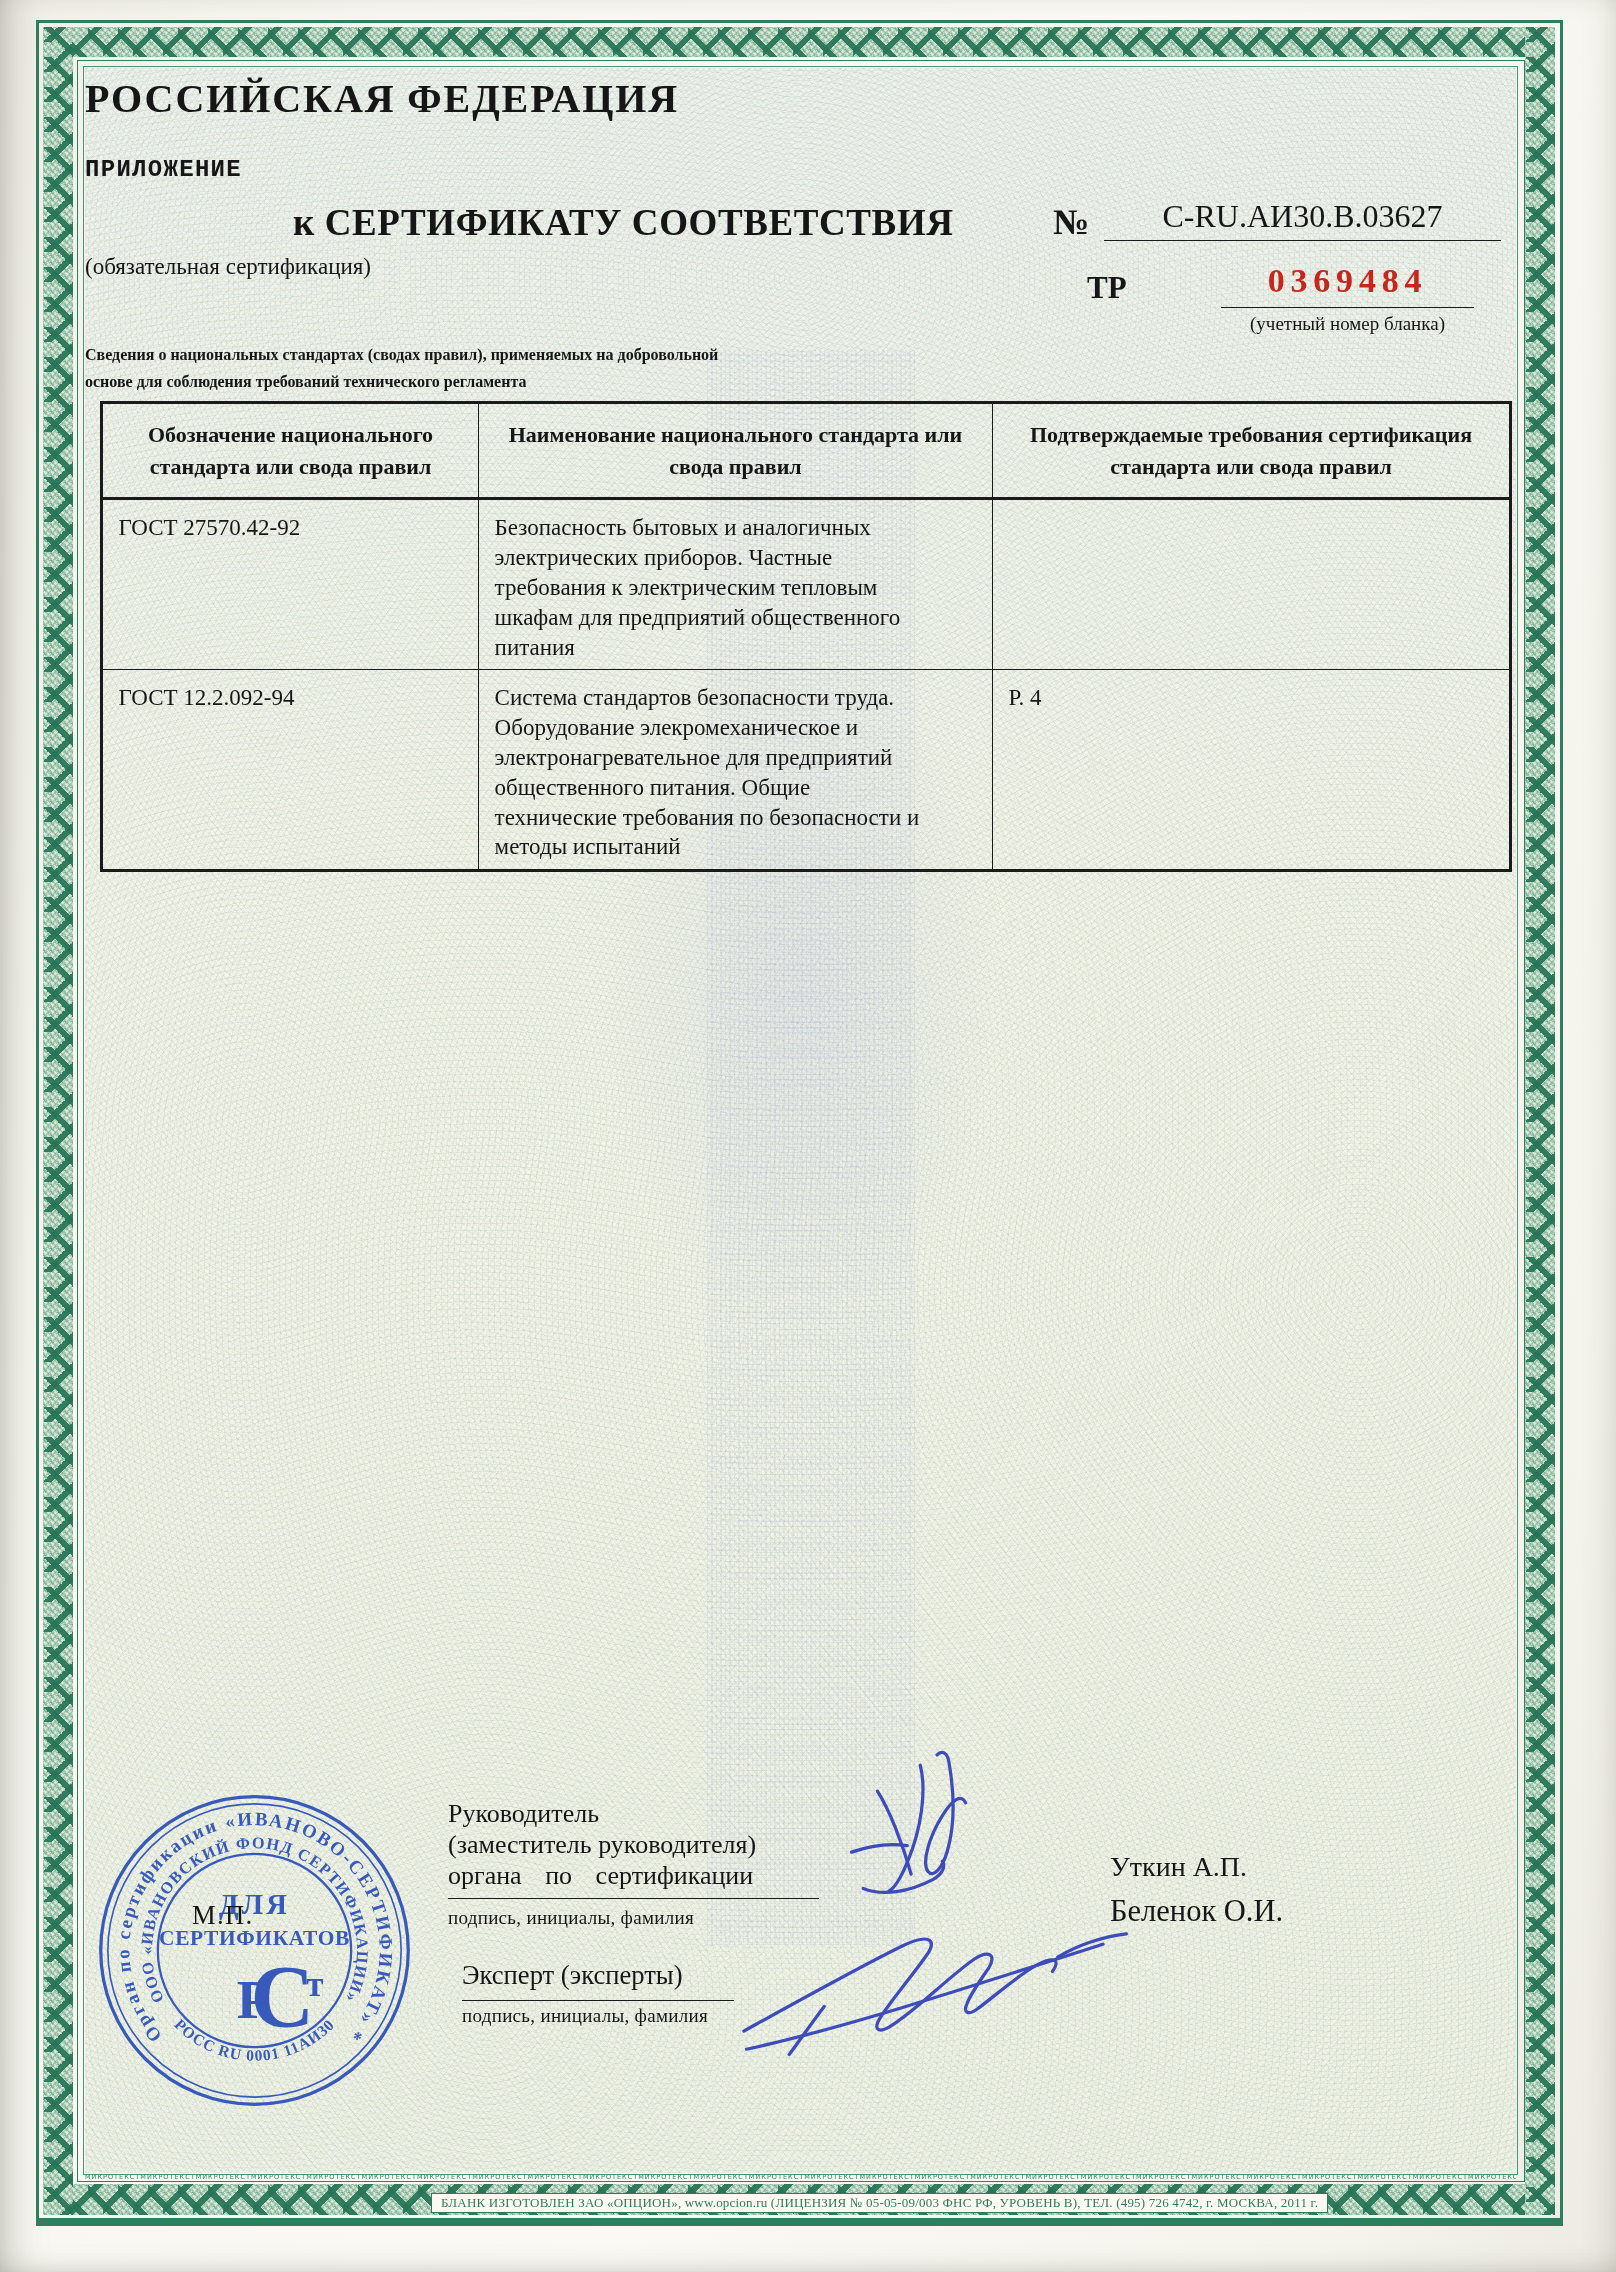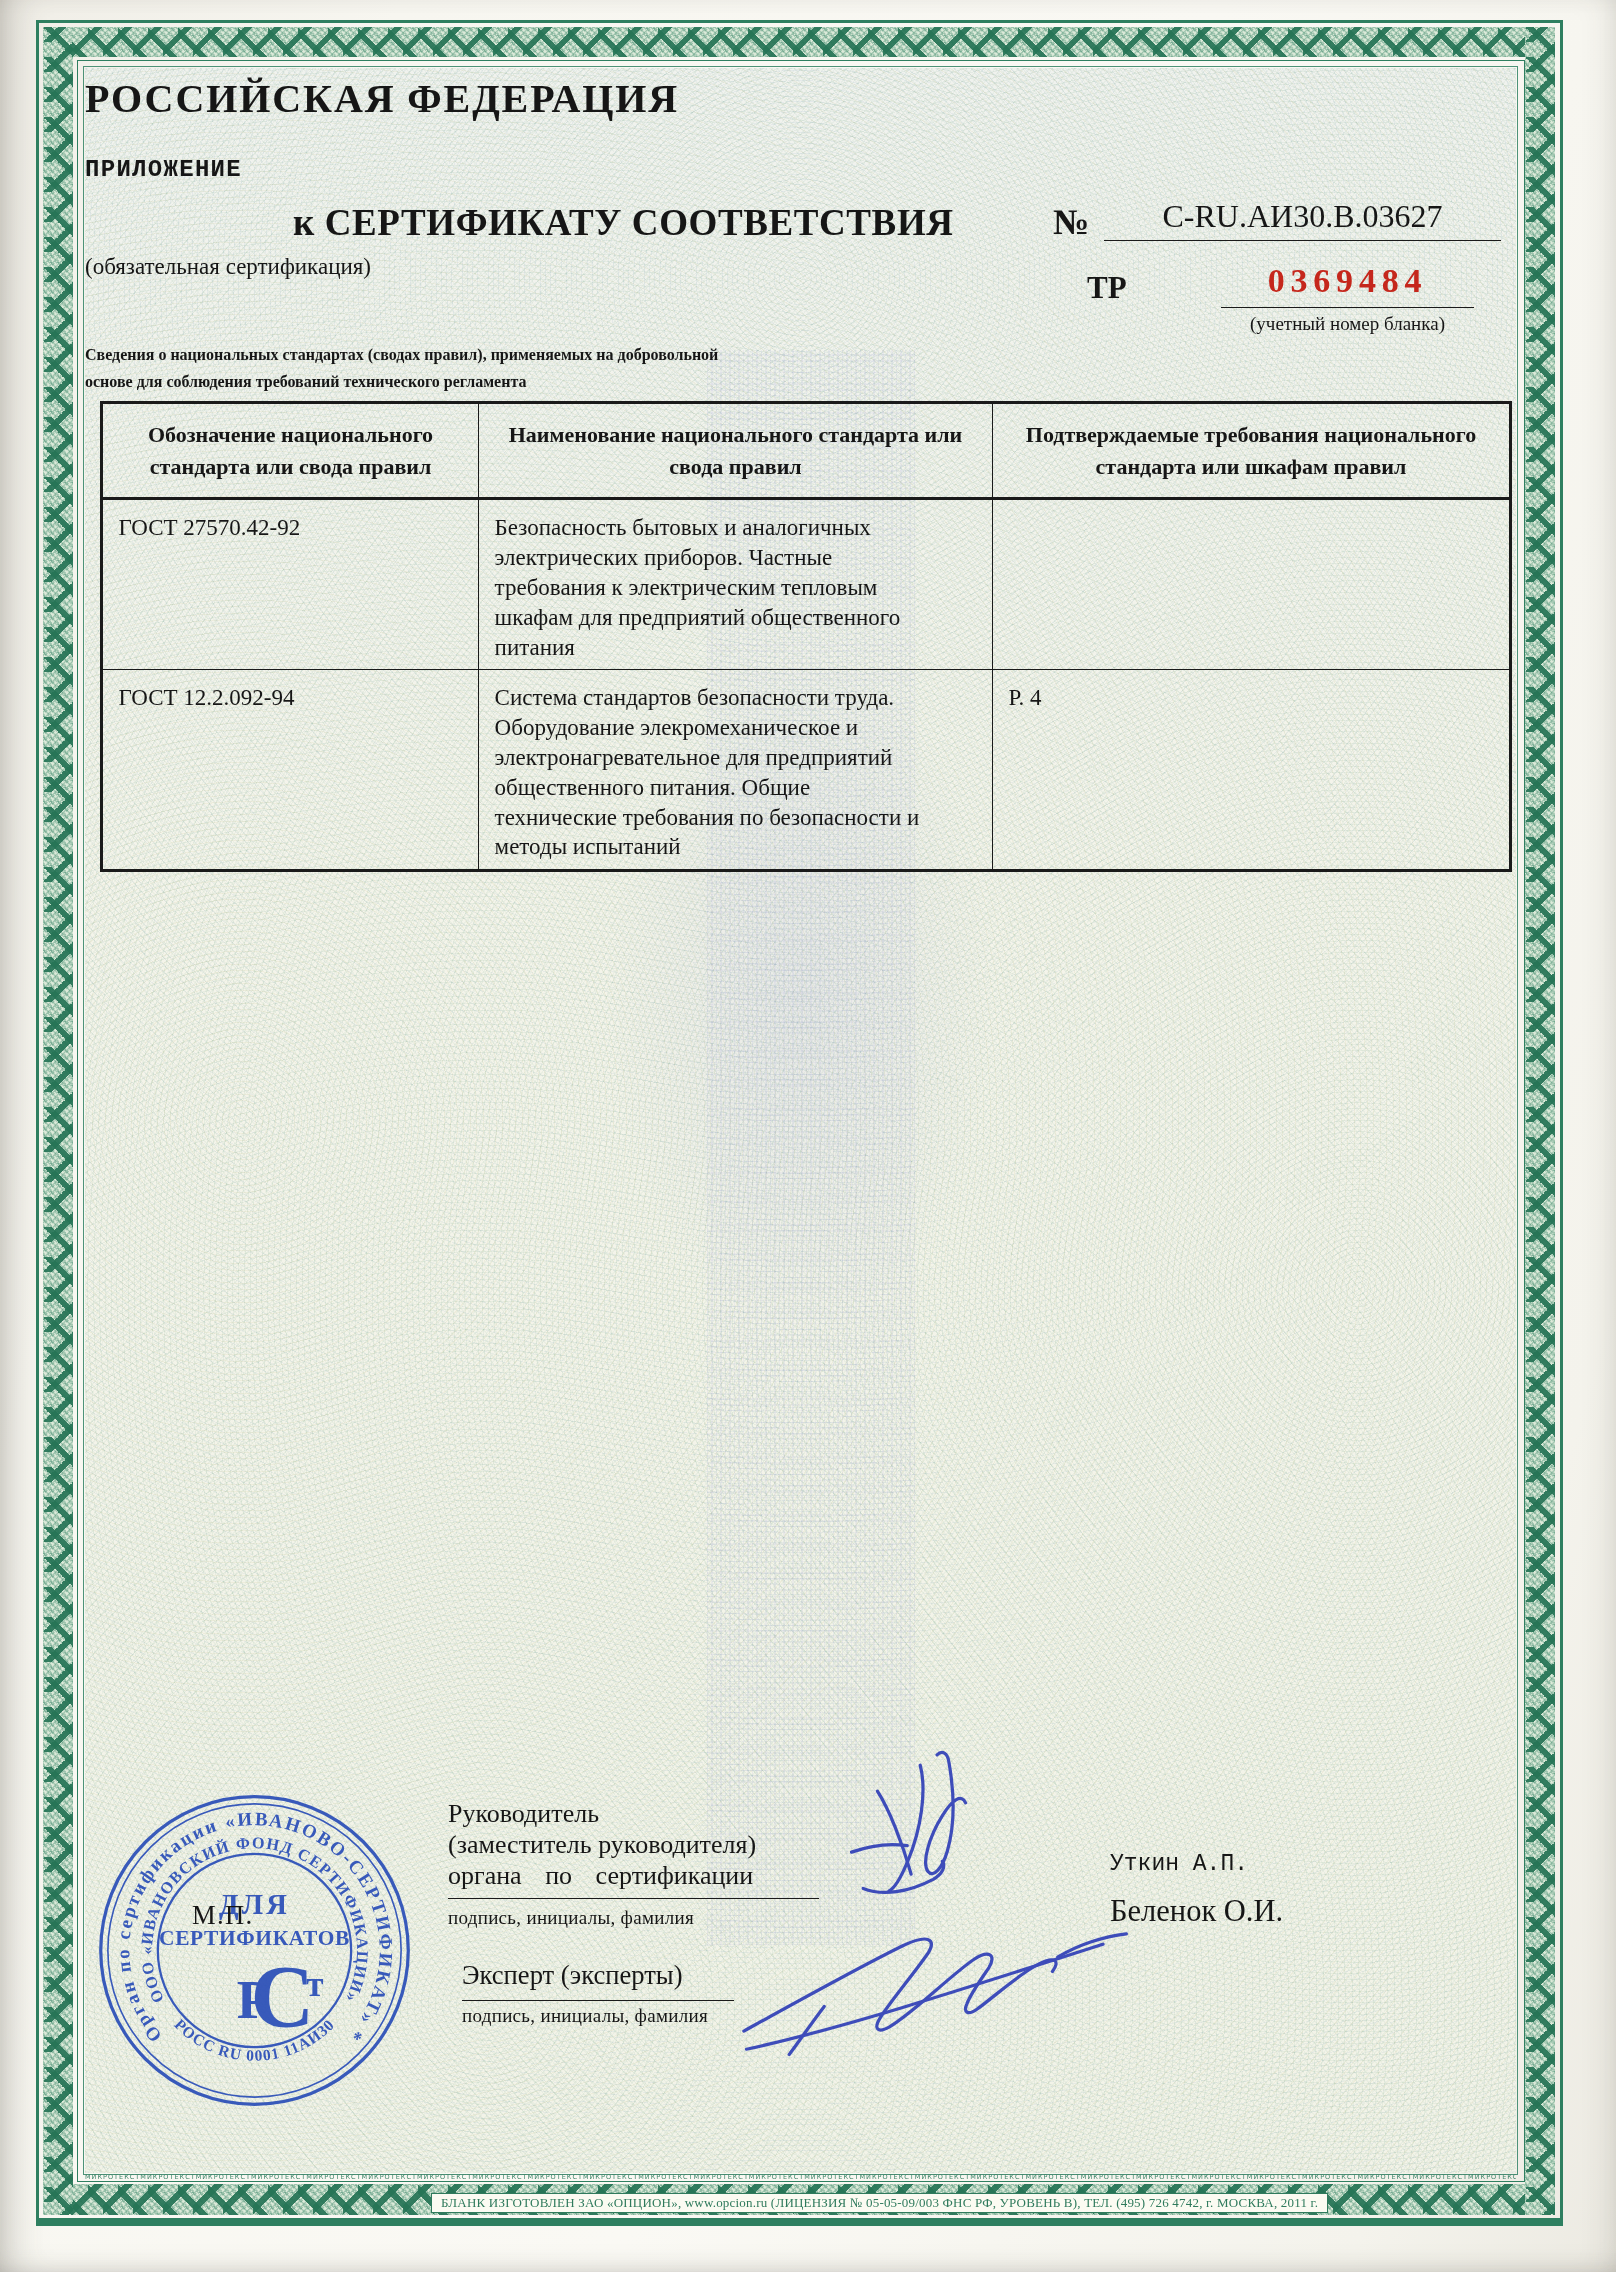--- a/index.html
+++ b/index.html
@@ -76,21 +76,21 @@
     padding:13px 15.6px 6.5px 15.6px;}
   td.c-designation{padding-left:14.3px;}
   .name-inner{max-width:436px;}
   tr.row1 td{height:104px;}
   tr.row2 td{height:176px;}
   
   .role-head{left:448px;top:1798px;width:371px;font-size:26px;line-height:31px;}
   .role-line3{word-spacing:17px;}
   .sig-line{border-top:1.9px solid #1a1a1a;margin-top:6.5px;}
   .sig-caption{font-size:19px;margin-top:3.9px;letter-spacing:0.3px;}
-  .head-name{left:1110px;top:1851px;font-size:23px;font-family:Liberation Mono, monospace;}
+  .head-name{left:1110px;top:1851px;font-size:28px;}
   .expert-role{left:462px;top:1960px;width:272px;font-size:26.6px;}
   .expert-role .sig-line{margin-top:9px;}
   .expert-name{left:1110px;top:1894px;font-size:30.5px;}
   .mp-label{left:192px;top:1900px;font-size:26.6px;letter-spacing:1.3px;}
   
   .stamp-svg{left:91px;top:1787px;opacity:.93;}
   .sign-svg{left:675px;top:1738px;}
   
   .imprint{left:431px;top:2193px;height:17px;box-sizing:content-box;
     border:1.3px solid #2f7a5c;background:#fbfbf2;padding:0.6px 9px;
@@ -131,21 +131,21 @@
   <table class="standards">
     <colgroup>
         <col style="width:377px">
         <col style="width:514px">
         <col style="width:518px">
       </colgroup>
     <thead>
       <tr>
         <th>Обозначение национального стандарта или свода правил</th>
         <th>Наименование национального стандарта или свода правил</th>
-        <th>Подтверждаемые требования национального стандарта или шкафам правил</th>
+        <th>Подтверждаемые требования сертификация стандарта или свода правил</th>
       </tr>
     </thead>
     <tbody>
       <tr class="row1">
         <td class="c-designation">ГОСТ 27570.42-92</td>
         <td>
             <div class="name-inner">Безопасность бытовых и аналогичных электрических приборов. Частные требования к электрическим тепловым шкафам для предприятий общественного питания</div>
           </td>
         <td></td>
       </tr>

